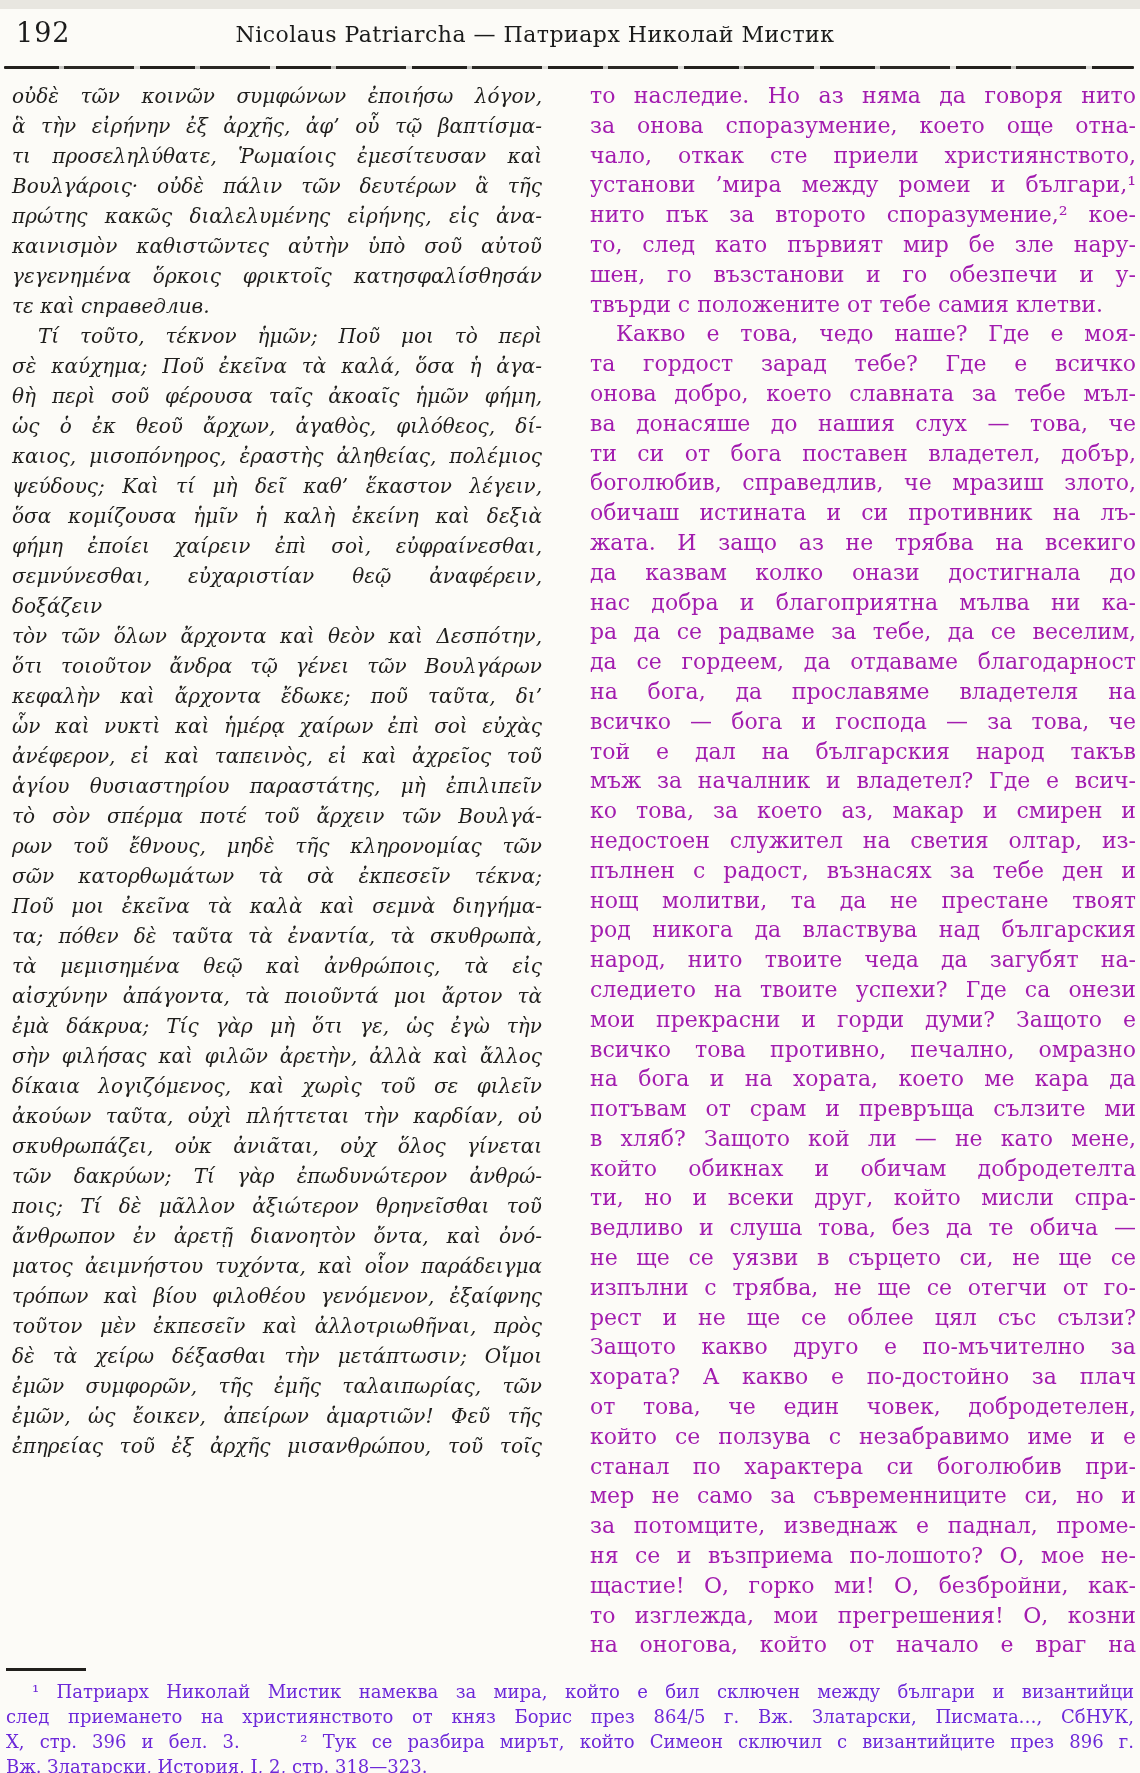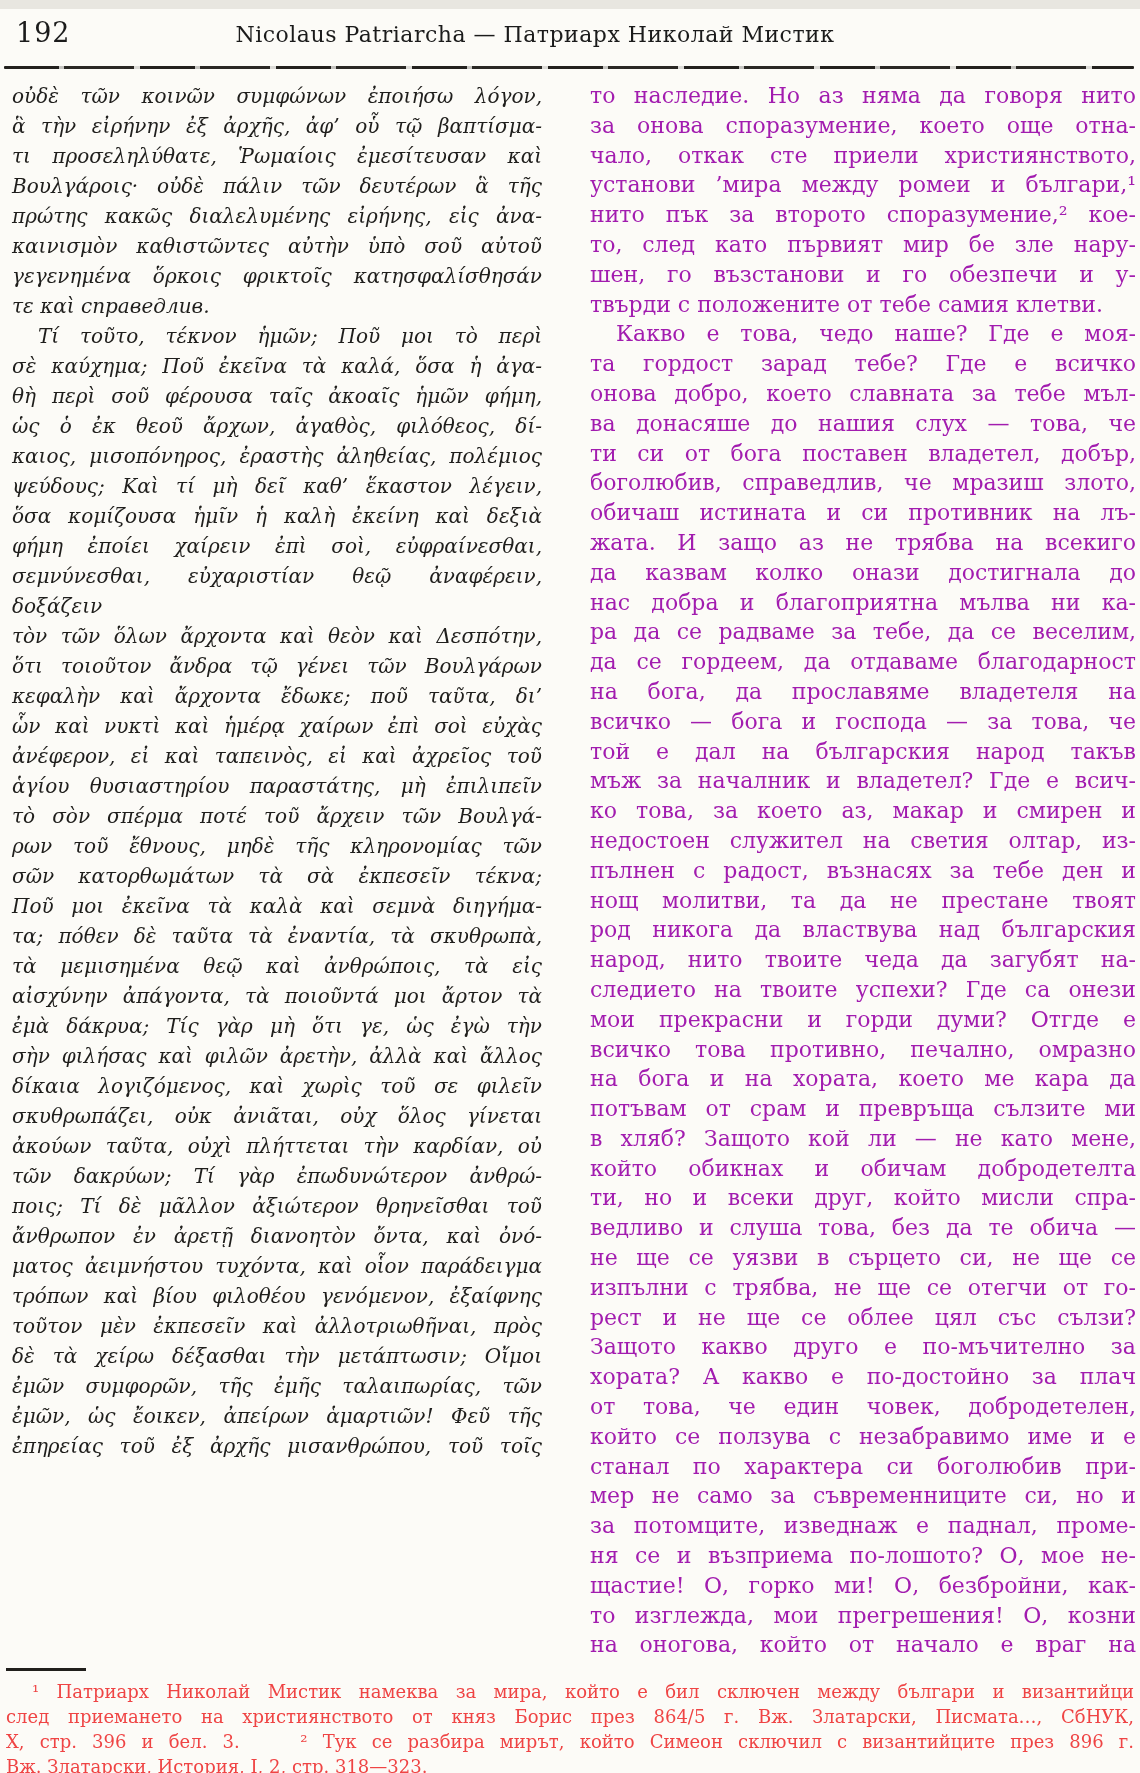--- a/index.html
+++ b/index.html
@@ -85,21 +85,21 @@
   }
   .footnotes {
     position: absolute;
     top: 1670px;
     left: 6px;
     width: 1128px;
   }
   .footnotes .line {
     font-size: 18px;
     line-height: 25px;
-    color: #ef4444;
+    color: #6d28d9;
   }
 </style>
 </head>
 <body>
 
 <div class="page">
 
   <div class="page-number">192</div>
 
   <div class="header-title">Nicolaus Patriarcha — Патриарх Николай Мистик</div>
@@ -137,22 +137,22 @@
           <div class="line">τὸ σὸν σπέρμα ποτέ τοῦ ἄρχειν τῶν Βουλγά-</div>
           <div class="line">ρων τοῦ ἔθνους, μηδὲ τῆς κληρονομίας τῶν</div>
           <div class="line">σῶν κατορθωμάτων τὰ σὰ ἐκπεσεῖν τέκνα;</div>
           <div class="line">Ποῦ μοι ἐκεῖνα τὰ καλὰ καὶ σεμνὰ διηγήμα-</div>
           <div class="line">τα; πόθεν δὲ ταῦτα τὰ ἐναντία, τὰ σκυθρωπὰ,</div>
           <div class="line">τὰ μεμισημένα θεῷ καὶ ἀνθρώποις, τὰ εἰς</div>
           <div class="line">αἰσχύνην ἀπάγοντα, τὰ ποιοῦντά μοι ἄρτον τὰ</div>
           <div class="line">ἐμὰ δάκρυα; Τίς γὰρ μὴ ὅτι γε, ὡς ἐγὼ τὴν</div>
           <div class="line">σὴν φιλήσας καὶ φιλῶν ἀρετὴν, ἀλλὰ καὶ ἄλλος</div>
           <div class="line">δίκαια λογιζόμενος, καὶ χωρὶς τοῦ σε φιλεῖν</div>
+          <div class="line">ἀκούων ταῦτα, οὐχὶ πλήττεται τὴν καρδίαν, οὐ</div>
           <div class="line">σκυθρωπάζει, οὐκ ἀνιᾶται, οὐχ ὅλος γίνεται</div>
-          <div class="line">ἀκούων ταῦτα, οὐχὶ πλήττεται τὴν καρδίαν, οὐ</div>
           <div class="line">τῶν δακρύων; Τί γὰρ ἐπωδυνώτερον ἀνθρώ-</div>
           <div class="line">ποις; Τί δὲ μᾶλλον ἀξιώτερον θρηνεῖσθαι τοῦ</div>
           <div class="line">ἄνθρωπον ἐν ἀρετῇ διανοητὸν ὄντα, καὶ ὀνό-</div>
           <div class="line">ματος ἀειμνήστου τυχόντα, καὶ οἷον παράδειγμα</div>
           <div class="line">τρόπων καὶ βίου φιλοθέου γενόμενον, ἐξαίφνης</div>
           <div class="line">τοῦτον μὲν ἐκπεσεῖν καὶ ἀλλοτριωθῆναι, πρὸς</div>
           <div class="line">δὲ τὰ χείρω δέξασθαι τὴν μετάπτωσιν; Οἴμοι</div>
           <div class="line">ἐμῶν συμφορῶν, τῆς ἐμῆς ταλαιπωρίας, τῶν</div>
           <div class="line">ἐμῶν, ὡς ἔοικεν, ἀπείρων ἁμαρτιῶν! Φεῦ τῆς</div>
           <div class="line">ἐπηρείας τοῦ ἐξ ἀρχῆς μισανθρώπου, τοῦ τοῖς</div>
@@ -186,21 +186,21 @@
           <div class="line">всичко — бога и господа — за това, че</div>
           <div class="line">той е дал на българския народ такъв</div>
           <div class="line">мъж за началник и владетел? Где е всич-</div>
           <div class="line">ко това, за което аз, макар и смирен и</div>
           <div class="line">недостоен служител на светия олтар, из-</div>
           <div class="line">пълнен с радост, възнасях за тебе ден и</div>
           <div class="line">нощ молитви, та да не престане твоят</div>
           <div class="line">род никога да властвува над българския</div>
           <div class="line">народ, нито твоите чеда да загубят на-</div>
           <div class="line">следието на твоите успехи? Где са онези</div>
-          <div class="line">мои прекрасни и горди думи? Отгде е</div>
+          <div class="line">мои прекрасни и горди думи? Защото е</div>
           <div class="line">всичко това противно, печално, омразно</div>
           <div class="line">на бога и на хората, което ме кара да</div>
           <div class="line">потъвам от срам и превръща сълзите ми</div>
           <div class="line">в хляб? Защото кой ли — не като мене,</div>
           <div class="line">който обикнах и обичам добродетелта</div>
           <div class="line">ти, но и всеки друг, който мисли спра-</div>
           <div class="line">ведливо и слуша това, без да те обича —</div>
           <div class="line">не ще се уязви в сърцето си, не ще се</div>
           <div class="line">изпълни с трябва, не ще се отегчи от го-</div>
           <div class="line">рест и не ще се облее цял със сълзи?</div>

